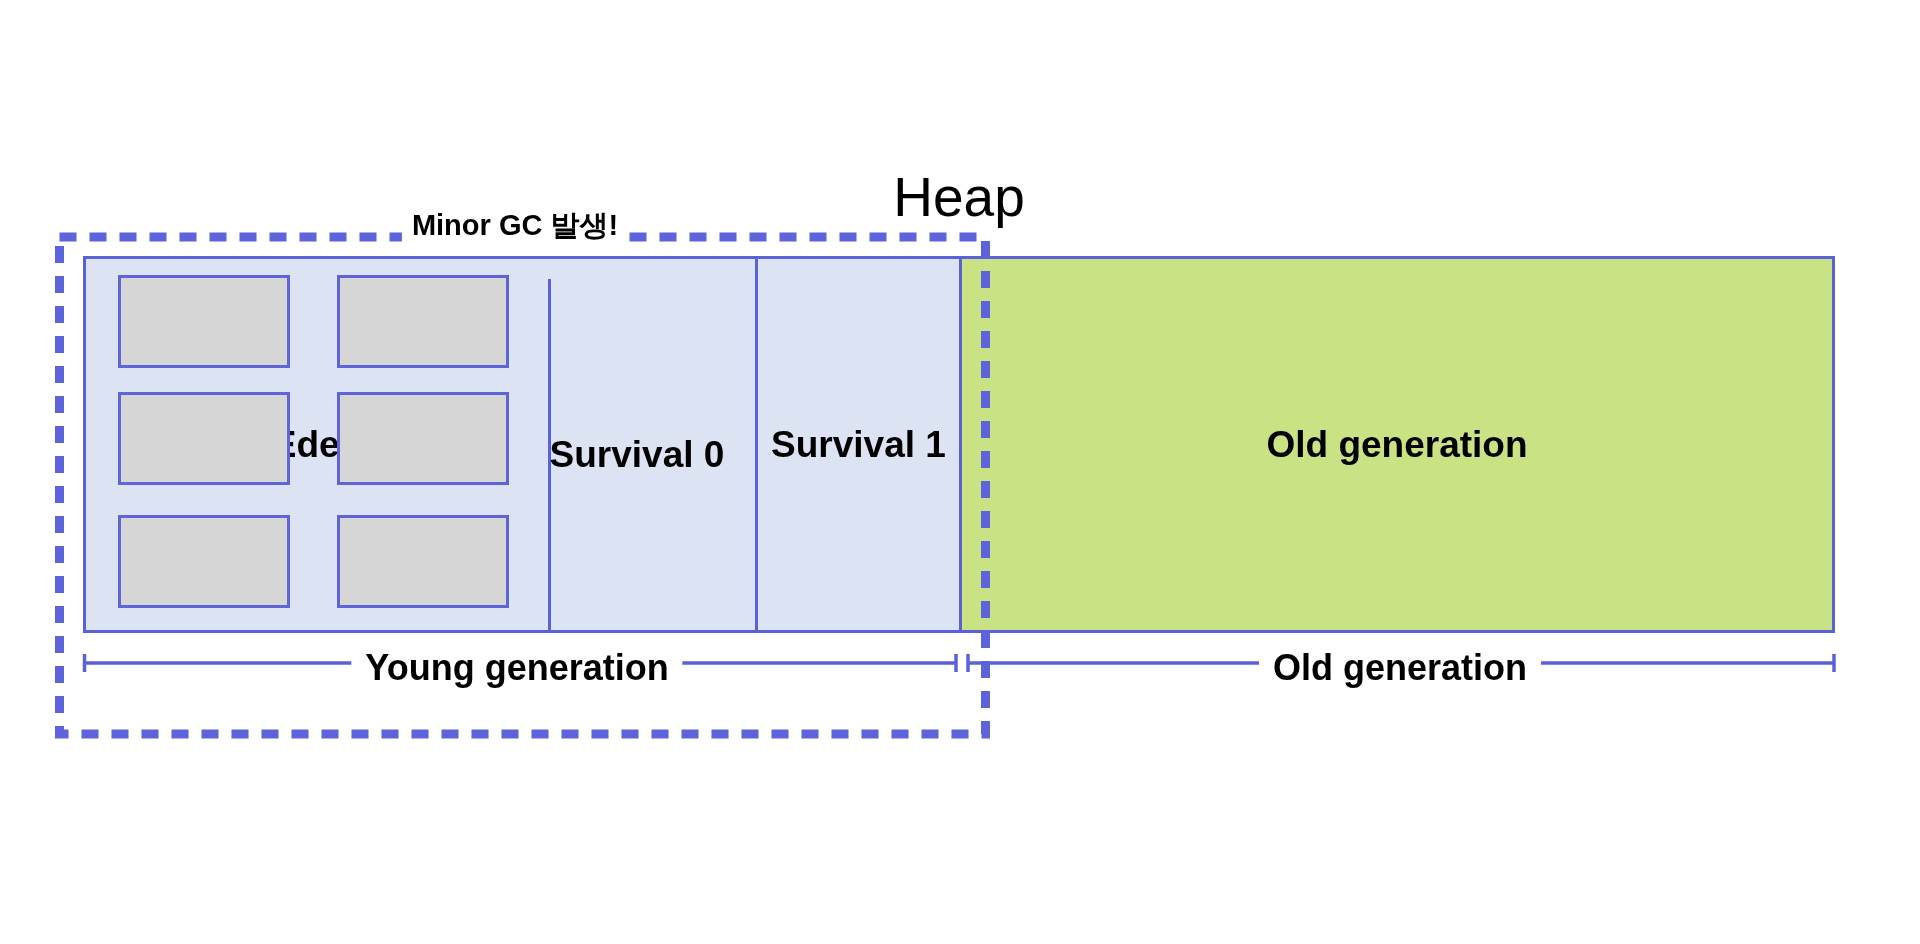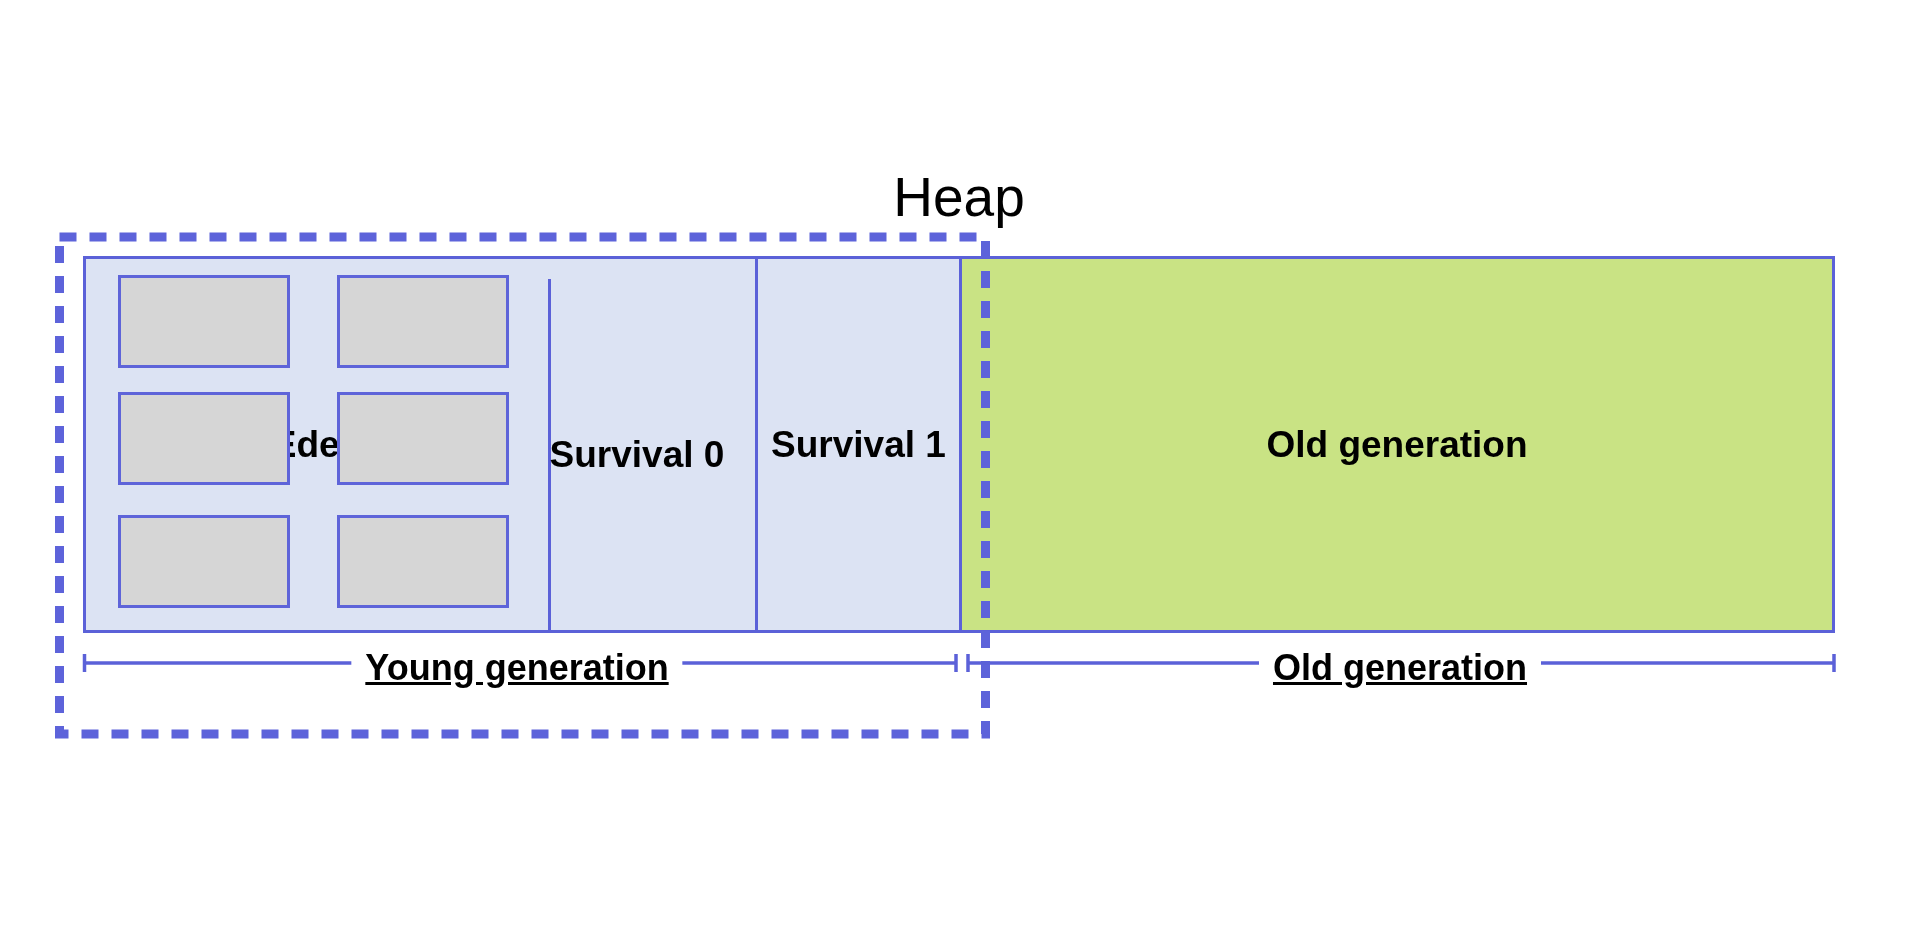--- a/index.html
+++ b/index.html
@@ -113,21 +113,20 @@
     top: 206px;
     font-size: 29px;
     line-height: 38px;
     padding: 0 10px;
   }
   .bracket-label {
     top: 646px;
     font-size: 36px;
     line-height: 44px;
     padding: 0 14px;
-    text-decoration: underline;
   }
   .young-gen-label { left: 517px; }
   .old-gen-label   { left: 1400px; }
 </style>
 </head>
 <body>
 
 <div class="canvas">
 
   <div class="heap-title">Heap</div>
@@ -170,18 +169,19 @@
       <line class="bracket" x1="956" y1="654" x2="956" y2="672"></line>
     </g>
 
     <g>
       <line class="bracket" x1="968" y1="663" x2="1834" y2="663"></line>
       <line class="bracket" x1="968" y1="654" x2="968" y2="672"></line>
       <line class="bracket" x1="1834" y1="654" x2="1834" y2="672"></line>
     </g>
   </svg>
 
+  <div class="float-label minor-gc-label">Minor GC 발생!</div>
 
   <div class="float-label bracket-label young-gen-label">Young generation</div>
 
   <div class="float-label bracket-label old-gen-label">Old generation</div>
 
 </div>
 
 </body></html>

